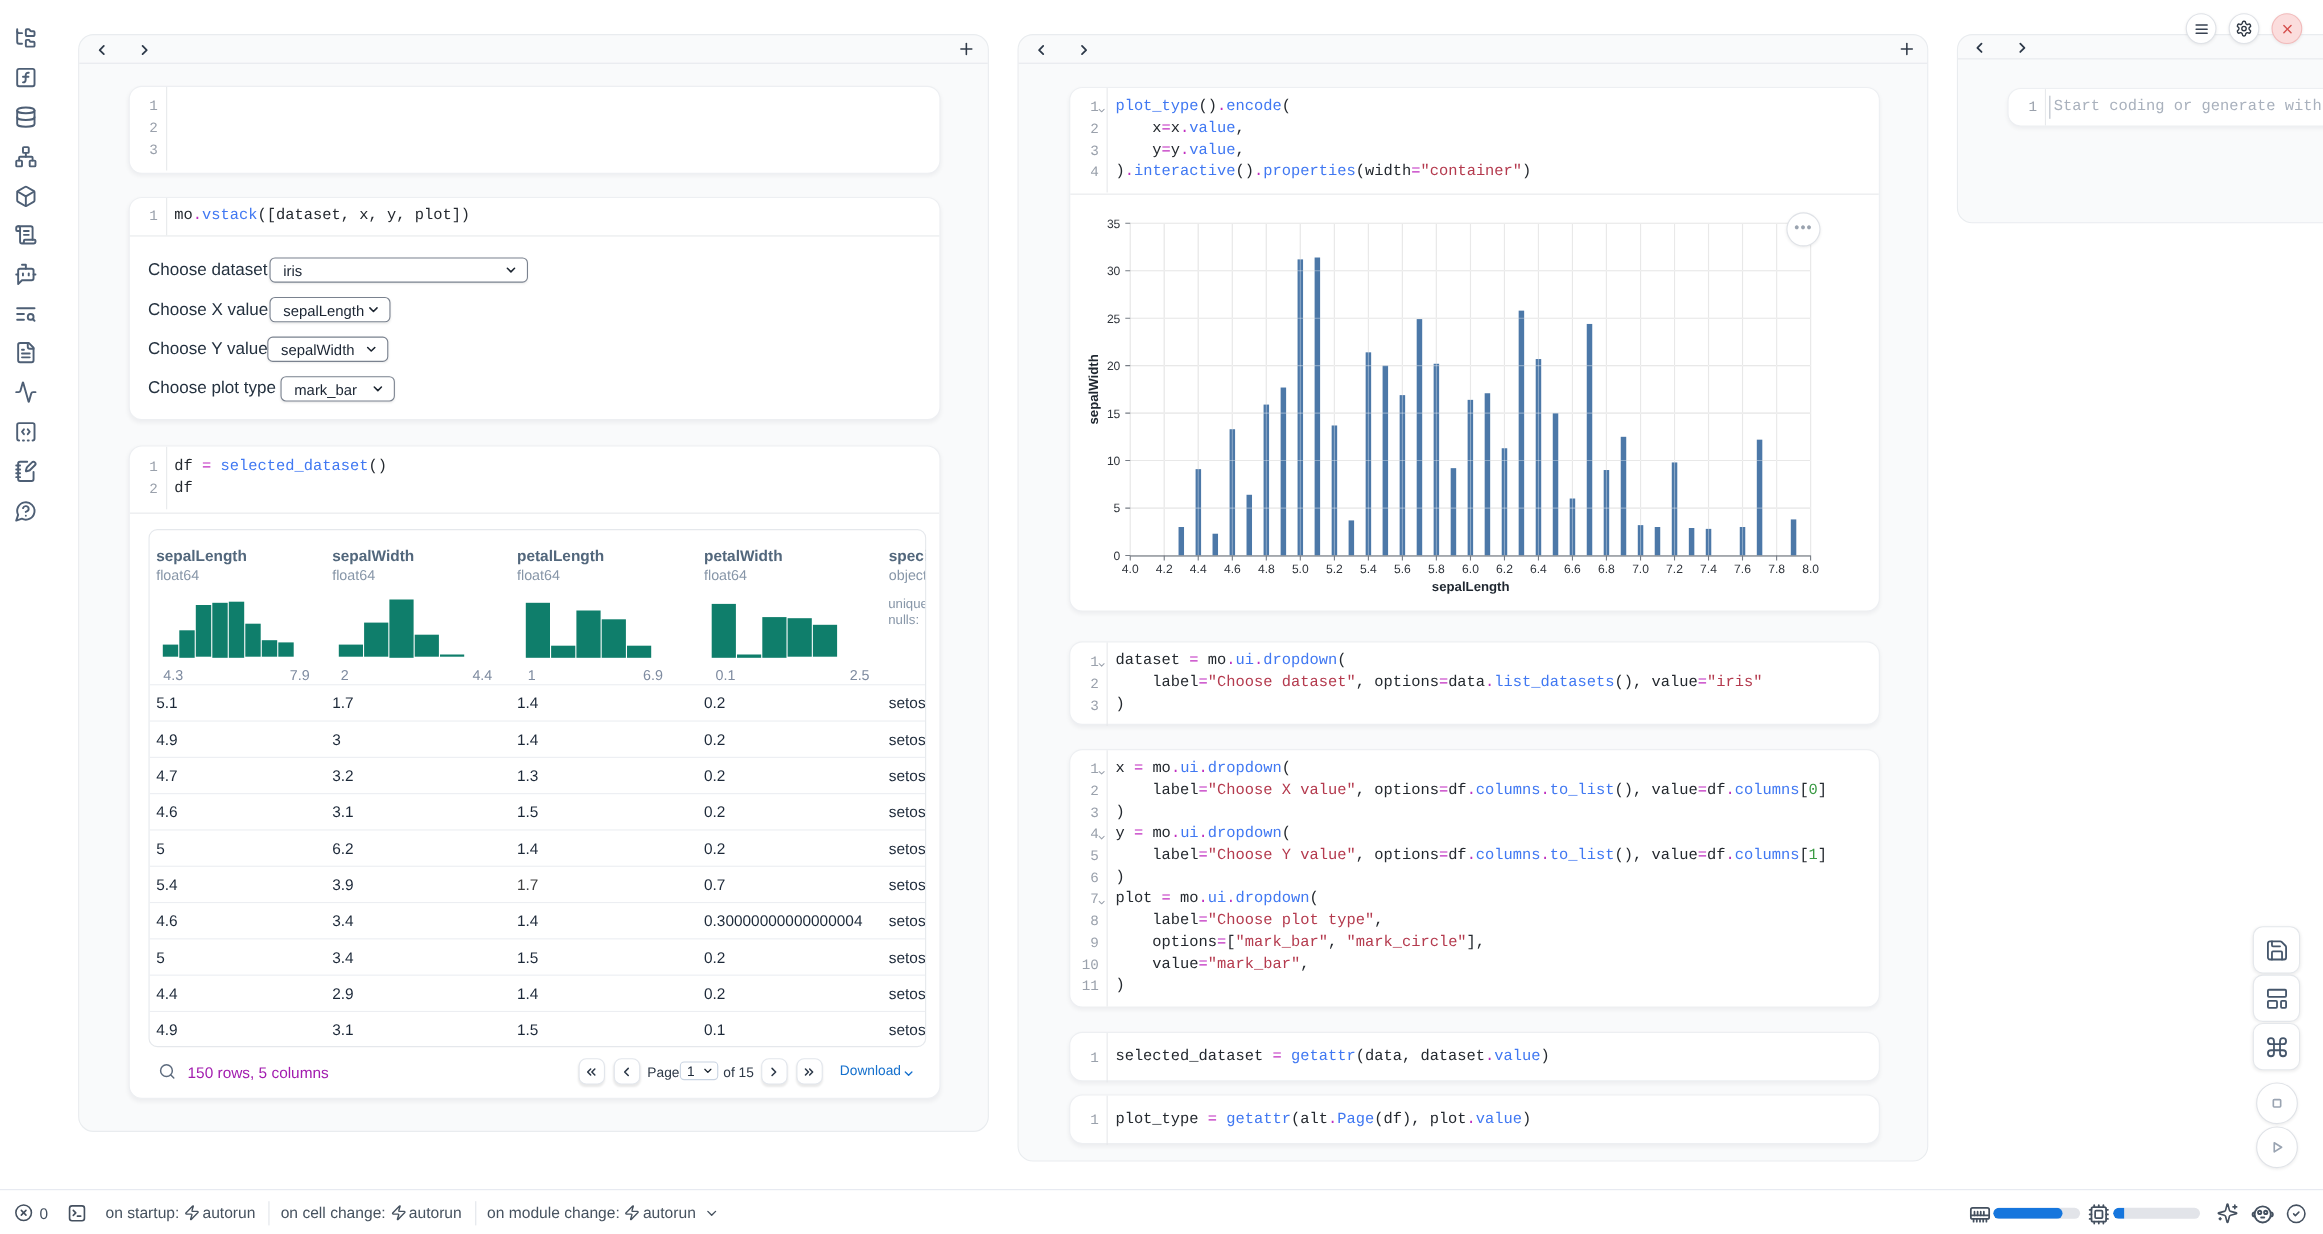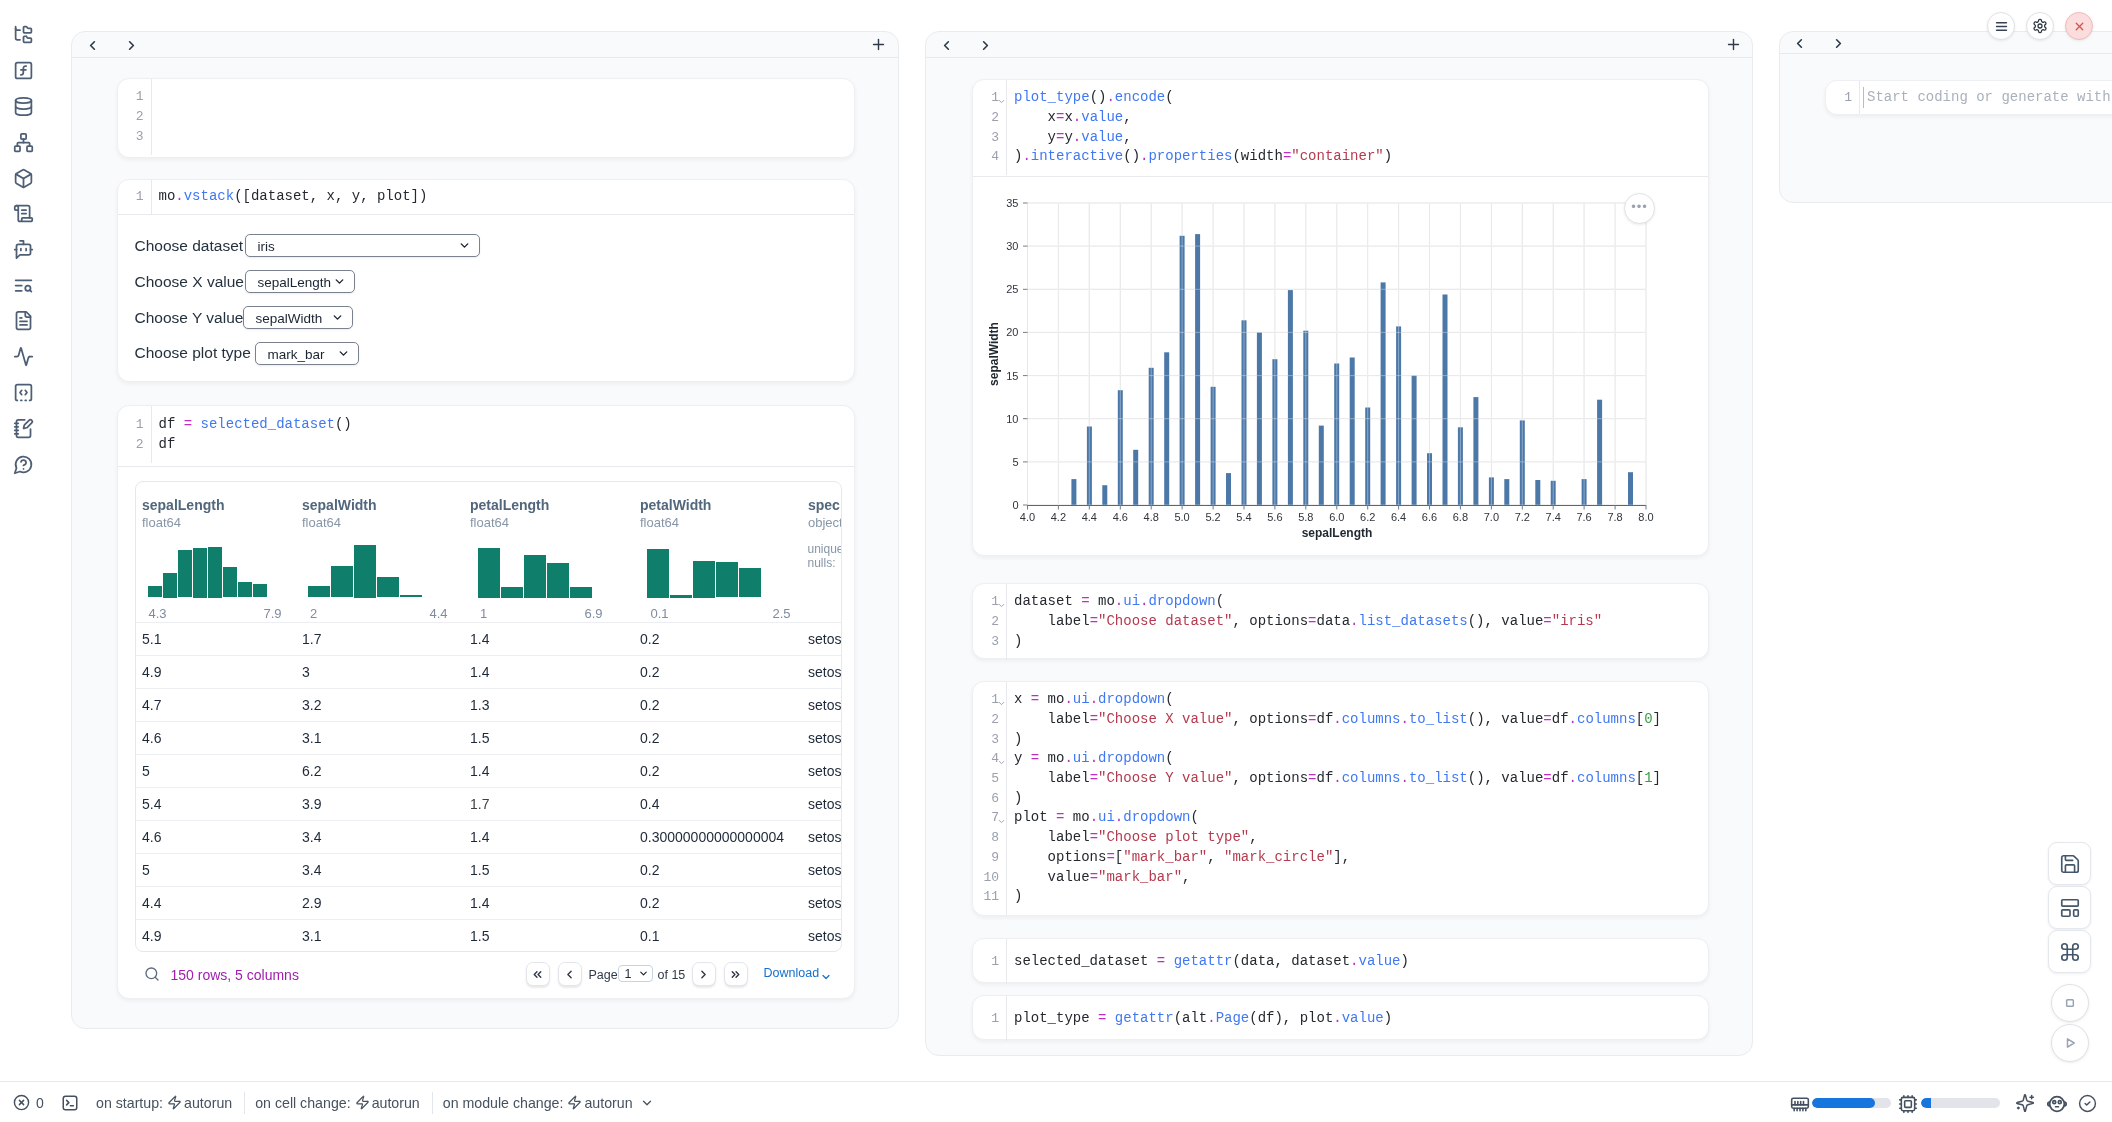--- a/index.html
+++ b/index.html
@@ -240,21 +240,21 @@
         <div class="abs" style="left:0;right:0;top:271.5px;border-top:1px solid #eceef2"></div>
         <div class="abs" style="left:6.5px;top:280.5px;font-size:14px;color:#1d2939;white-space:nowrap">5</div>
         <div class="abs" style="left:166.5px;top:280.5px;font-size:14px;color:#1d2939;white-space:nowrap">6.2</div>
         <div class="abs" style="left:334.5px;top:280.5px;font-size:14px;color:#1d2939;white-space:nowrap">1.4</div>
         <div class="abs" style="left:504.5px;top:280.5px;font-size:14px;color:#1d2939;white-space:nowrap">0.2</div>
         <div class="abs" style="left:672.5px;top:280.5px;font-size:14px;color:#1d2939;white-space:nowrap">setosa</div>
         <div class="abs" style="left:0;right:0;top:304.5px;border-top:1px solid #eceef2"></div>
         <div class="abs" style="left:6.5px;top:313.5px;font-size:14px;color:#1d2939;white-space:nowrap">5.4</div>
         <div class="abs" style="left:166.5px;top:313.5px;font-size:14px;color:#1d2939;white-space:nowrap">3.9</div>
         <div class="abs" style="left:334.5px;top:313.5px;font-size:14px;color:#404040;white-space:nowrap">1.7</div>
-        <div class="abs" style="left:504.5px;top:313.5px;font-size:14px;color:#1d2939;white-space:nowrap">0.4</div>
+        <div class="abs" style="left:504.5px;top:313.5px;font-size:14px;color:#1d2939;white-space:nowrap">0.7</div>
         <div class="abs" style="left:672.5px;top:313.5px;font-size:14px;color:#1d2939;white-space:nowrap">setosa</div>
         <div class="abs" style="left:0;right:0;top:337.5px;border-top:1px solid #eceef2"></div>
         <div class="abs" style="left:6.5px;top:346.5px;font-size:14px;color:#1d2939;white-space:nowrap">4.6</div>
         <div class="abs" style="left:166.5px;top:346.5px;font-size:14px;color:#1d2939;white-space:nowrap">3.4</div>
         <div class="abs" style="left:334.5px;top:346.5px;font-size:14px;color:#1d2939;white-space:nowrap">1.4</div>
         <div class="abs" style="left:504.5px;top:346.5px;font-size:14px;color:#1d2939;white-space:nowrap">0.30000000000000004</div>
         <div class="abs" style="left:672.5px;top:346.5px;font-size:14px;color:#1d2939;white-space:nowrap">setosa</div>
         <div class="abs" style="left:0;right:0;top:370.5px;border-top:1px solid #eceef2"></div>
         <div class="abs" style="left:6.5px;top:379.5px;font-size:14px;color:#1d2939;white-space:nowrap">5</div>
         <div class="abs" style="left:166.5px;top:379.5px;font-size:14px;color:#1d2939;white-space:nowrap">3.4</div>

